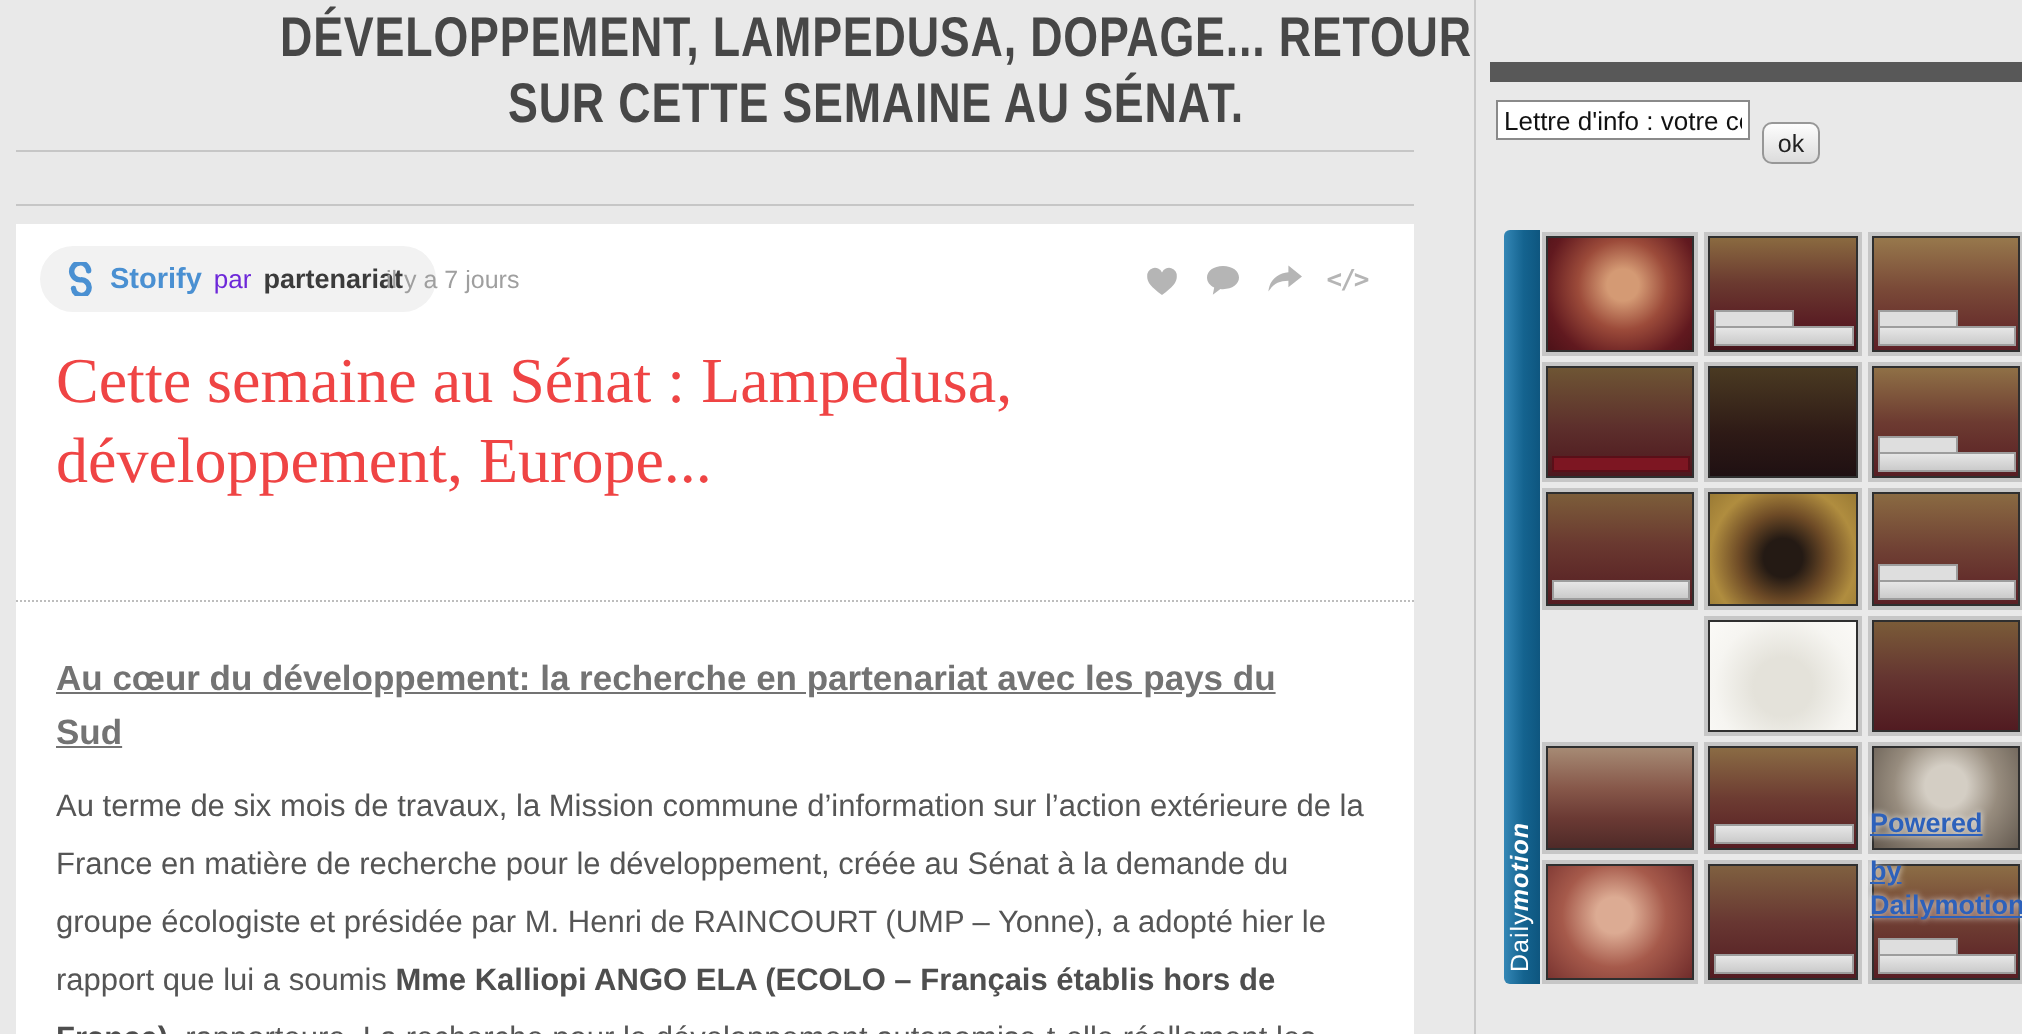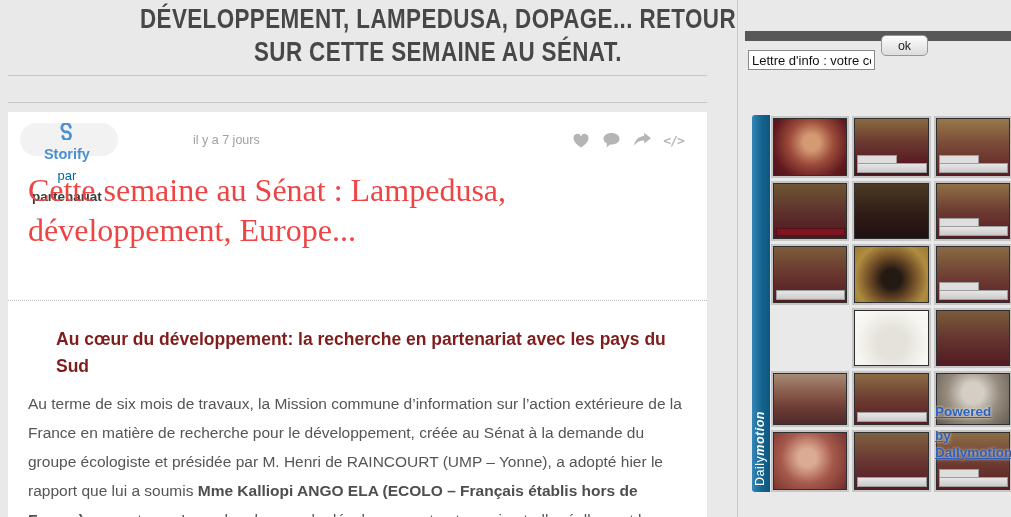--- a/index.html
+++ b/index.html
@@ -21,59 +21,58 @@
   .published { position:absolute; left:0; top:81px; width:737px; text-align:center;
                font-size:13px; color:#6b6b6b; }
   .published a { color:#7a9c2f; text-decoration:none; cursor:pointer; }
 
   
   .card { position:absolute; left:8px; top:112px; width:699px; height:405px; background:#fff; }
   .chip {
     position:absolute; left:12px; top:11px; height:33px; border-radius:17px;
     background:#f2f2f2; display:flex; align-items:center; padding:0 16px 0 12px; gap:6px;
     cursor:pointer;
-    flex-direction:column;
   }
   .chip .brand { color:#4a90d2; font-weight:bold; font-size:14.5px; }
-  .chip .par { color:#0369a1; font-size:13px; }
+  .chip .par { color:#6d28d9; font-size:13px; }
   .chip .user { color:#3b3b3b; font-size:13.5px; font-weight:bold; }
   .timestamp { position:absolute; left:185px; top:21px; font-size:12.5px; color:#9f9f9f; }
   .action-icons { position:absolute; right:24px; top:19px; display:flex; gap:12px; align-items:center; color:#b5b5b5; }
   .action-icons .ico { width:19px; height:18px; display:flex; align-items:center; justify-content:center; cursor:pointer; }
   .action-icons svg { fill:#b5b5b5; }
   .code-glyph { font-size:13px; font-weight:bold; color:#b5b5b5; letter-spacing:-1px; font-family:"DejaVu Sans Mono", monospace; }
 
   .story-title {
     position:absolute; left:20px; top:58px; width:630px;
     font-family:"Liberation Serif", serif; font-size:32px; line-height:40px; color:#ef4444;
     font-weight:normal;
   }
   .story-subtitle { position:absolute; left:20px; top:146px; font-size:14px; color:#7b7b7b; }
   .dotted { position:absolute; left:0; top:188px; width:699px; border-top:1px dotted #bdbdbd; }
   .section-heading {
     position:absolute; left:20px; top:214px; width:640px;
-    font-size:17.5px; font-weight:bold; color:#7f1d1d; line-height:27px;
-    cursor:pointer; display:block;margin-left:28px;
+    font-size:17.5px; font-weight:bold; color:#737373; line-height:27px;
+    text-decoration:underline; cursor:pointer; display:block;
   }
   .paragraph {
     position:absolute; left:20px; top:277px; width:662px;
     font-size:15.5px; color:#555; line-height:29px;
   }
   .paragraph b { color:#4e4e4e; }
 
   
   .side-divider { position:absolute; left:737px; top:0; width:1px; height:517px; background:#c9c9c9; }
   .dark-bar { position:absolute; left:745px; top:31px; width:266px; height:10px; background:#585858; }
   .nl-input {
     position:absolute; left:748px; top:50px; width:127px; height:20px;
     border:1px solid #8a8a8a; background:#fff; font-size:13px; padding:1px 3px;
     font-family:"Liberation Sans", sans-serif; color:#111;
   }
   .nl-btn {
-    position:absolute; left:881px; top:35px; width:47px; height:21px;
+    position:absolute; left:881px; top:61px; width:29px; height:21px;
     border:1px solid #979797; border-radius:5px;
     background:linear-gradient(#fdfdfd,#dcdcdc); font-size:12.5px; color:#222;
     cursor:pointer; font-family:"Liberation Sans", sans-serif;
   }
 
   
   .dm { position:absolute; left:752px; top:115px; width:259px; height:377px; overflow:hidden; }
   .dm-strip {
     position:absolute; left:0; top:0; width:18px; height:377px;
     background:linear-gradient(90deg,#3487b6 0%,#14638f 55%,#0e567f 100%);

